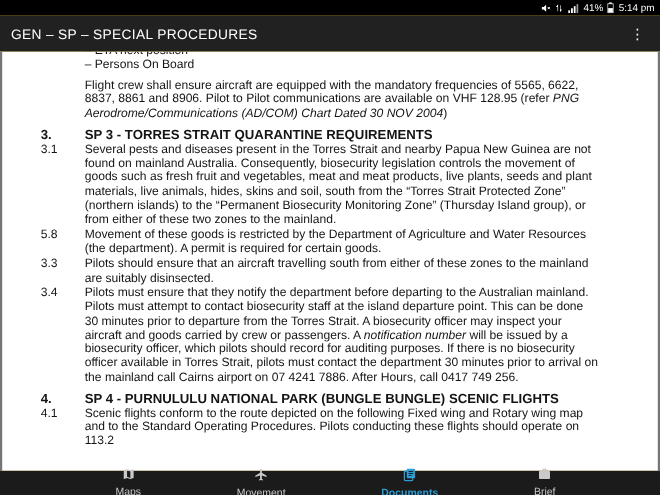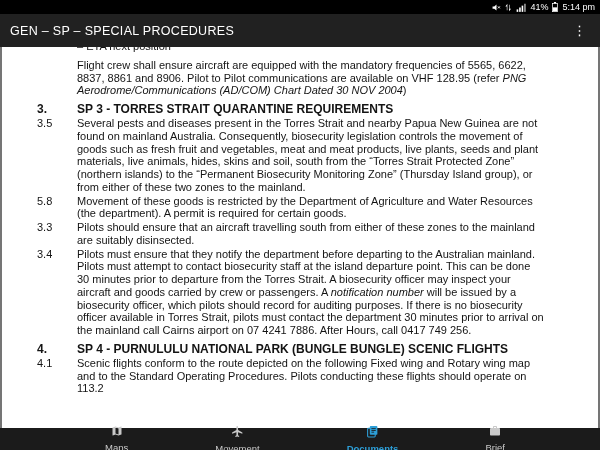--- a/index.html
+++ b/index.html
@@ -68,30 +68,34 @@
     <span class="app-title">GEN – SP  – SPECIAL PROCEDURES</span>
     <span class="overflow">⋮</span>
   </div>
 
   <div class="doc-viewport">
     <div class="doc-inner">
         <div class="doc-row dash">
           <span class="doc-num"></span>
           <span class="doc-text"><span>– ETA next position</span></span>
         </div>
+        <div class="doc-row dash">
+          <span class="doc-num"></span>
+          <span class="doc-text"><span>– Persons On Board</span></span>
+        </div>
         <div class="doc-row para">
           <span class="doc-num"></span>
           <span class="doc-text"><span>Flight crew shall ensure aircraft are equipped with the mandatory frequencies of 5565, 6622, 8837, 8861 and 8906. Pilot to Pilot communications are available on VHF 128.95 (refer </span><em>PNG Aerodrome/Communications (AD/COM) Chart Dated 30 NOV 2004</em><span>)</span></span>
         </div>
         <div class="doc-row heading">
           <span class="doc-num">3.</span>
           <span class="doc-text"><span>SP 3 - TORRES STRAIT QUARANTINE REQUIREMENTS</span></span>
         </div>
         <div class="doc-row item">
-          <span class="doc-num">3.5</span>
+          <span class="doc-num">3.1</span>
           <span class="doc-text"><span>Several pests and diseases present in the Torres Strait and nearby Papua New Guinea are not found on mainland Australia. Consequently, biosecurity legislation controls the movement of goods such as fresh fruit and vegetables, meat and meat products, live plants, seeds and plant materials, live animals, hides, skins and soil, south from the “Torres Strait Protected Zone” (northern islands) to the “Permanent Biosecurity Monitoring Zone” (Thursday Island group), or from either of these two zones to the mainland.</span></span>
         </div>
         <div class="doc-row item">
           <span class="doc-num">5.8</span>
           <span class="doc-text"><span>Movement of these goods is restricted by the Department of Agriculture and Water Resources (the department). A permit is required for certain goods.</span></span>
         </div>
         <div class="doc-row item">
           <span class="doc-num">3.3</span>
           <span class="doc-text"><span>Pilots should ensure that an aircraft travelling south from either of these zones to the mainland are suitably disinsected.</span></span>
         </div>

